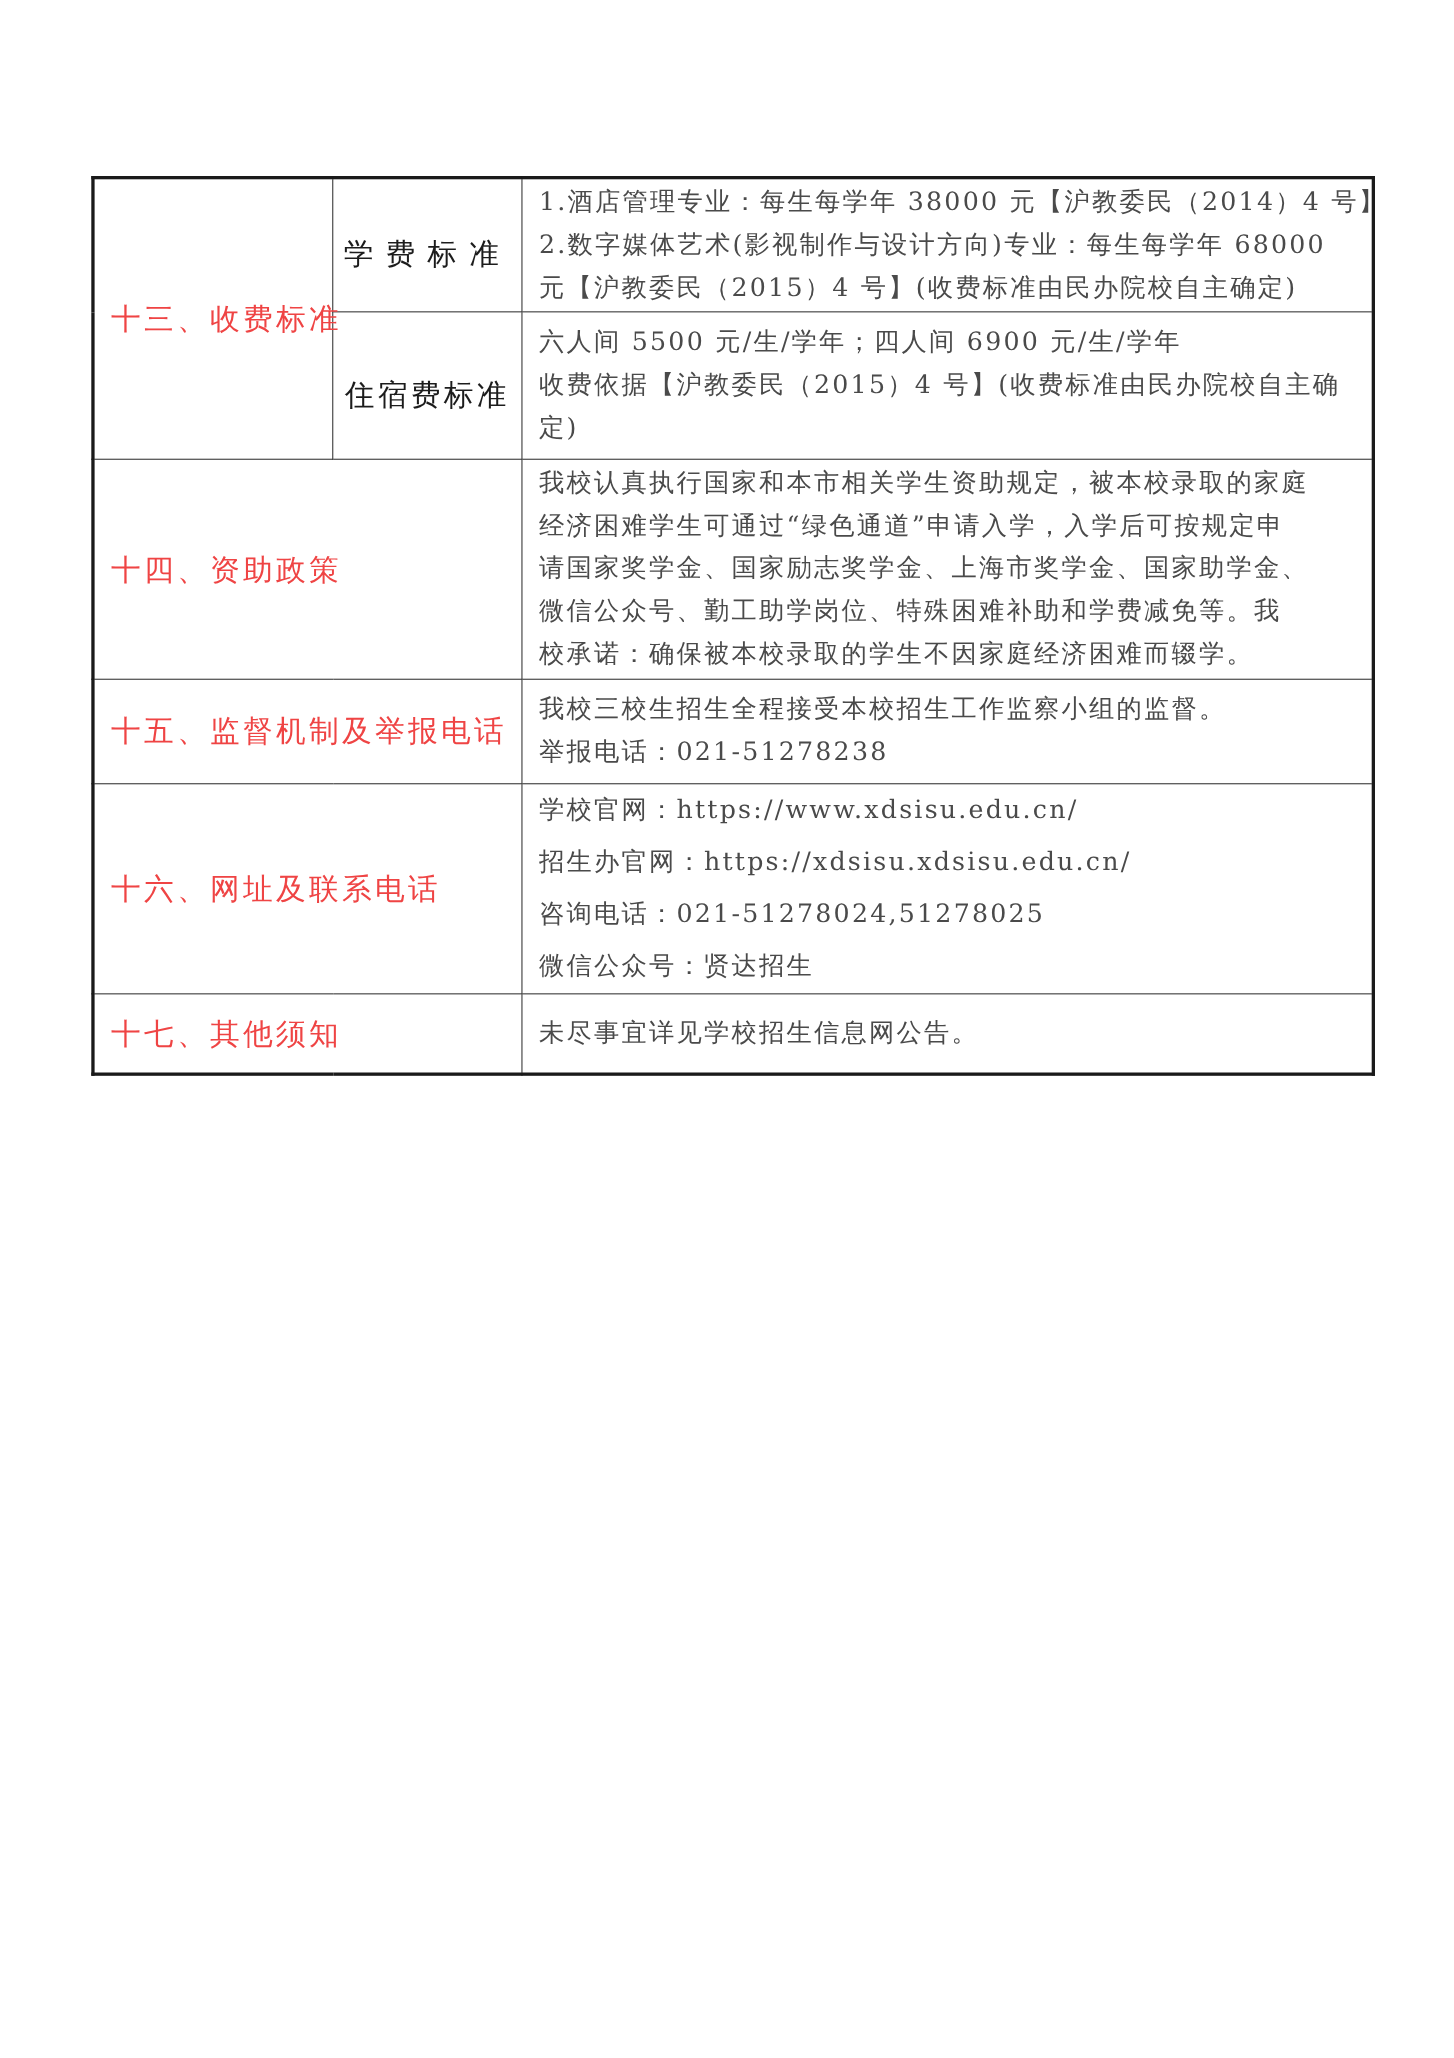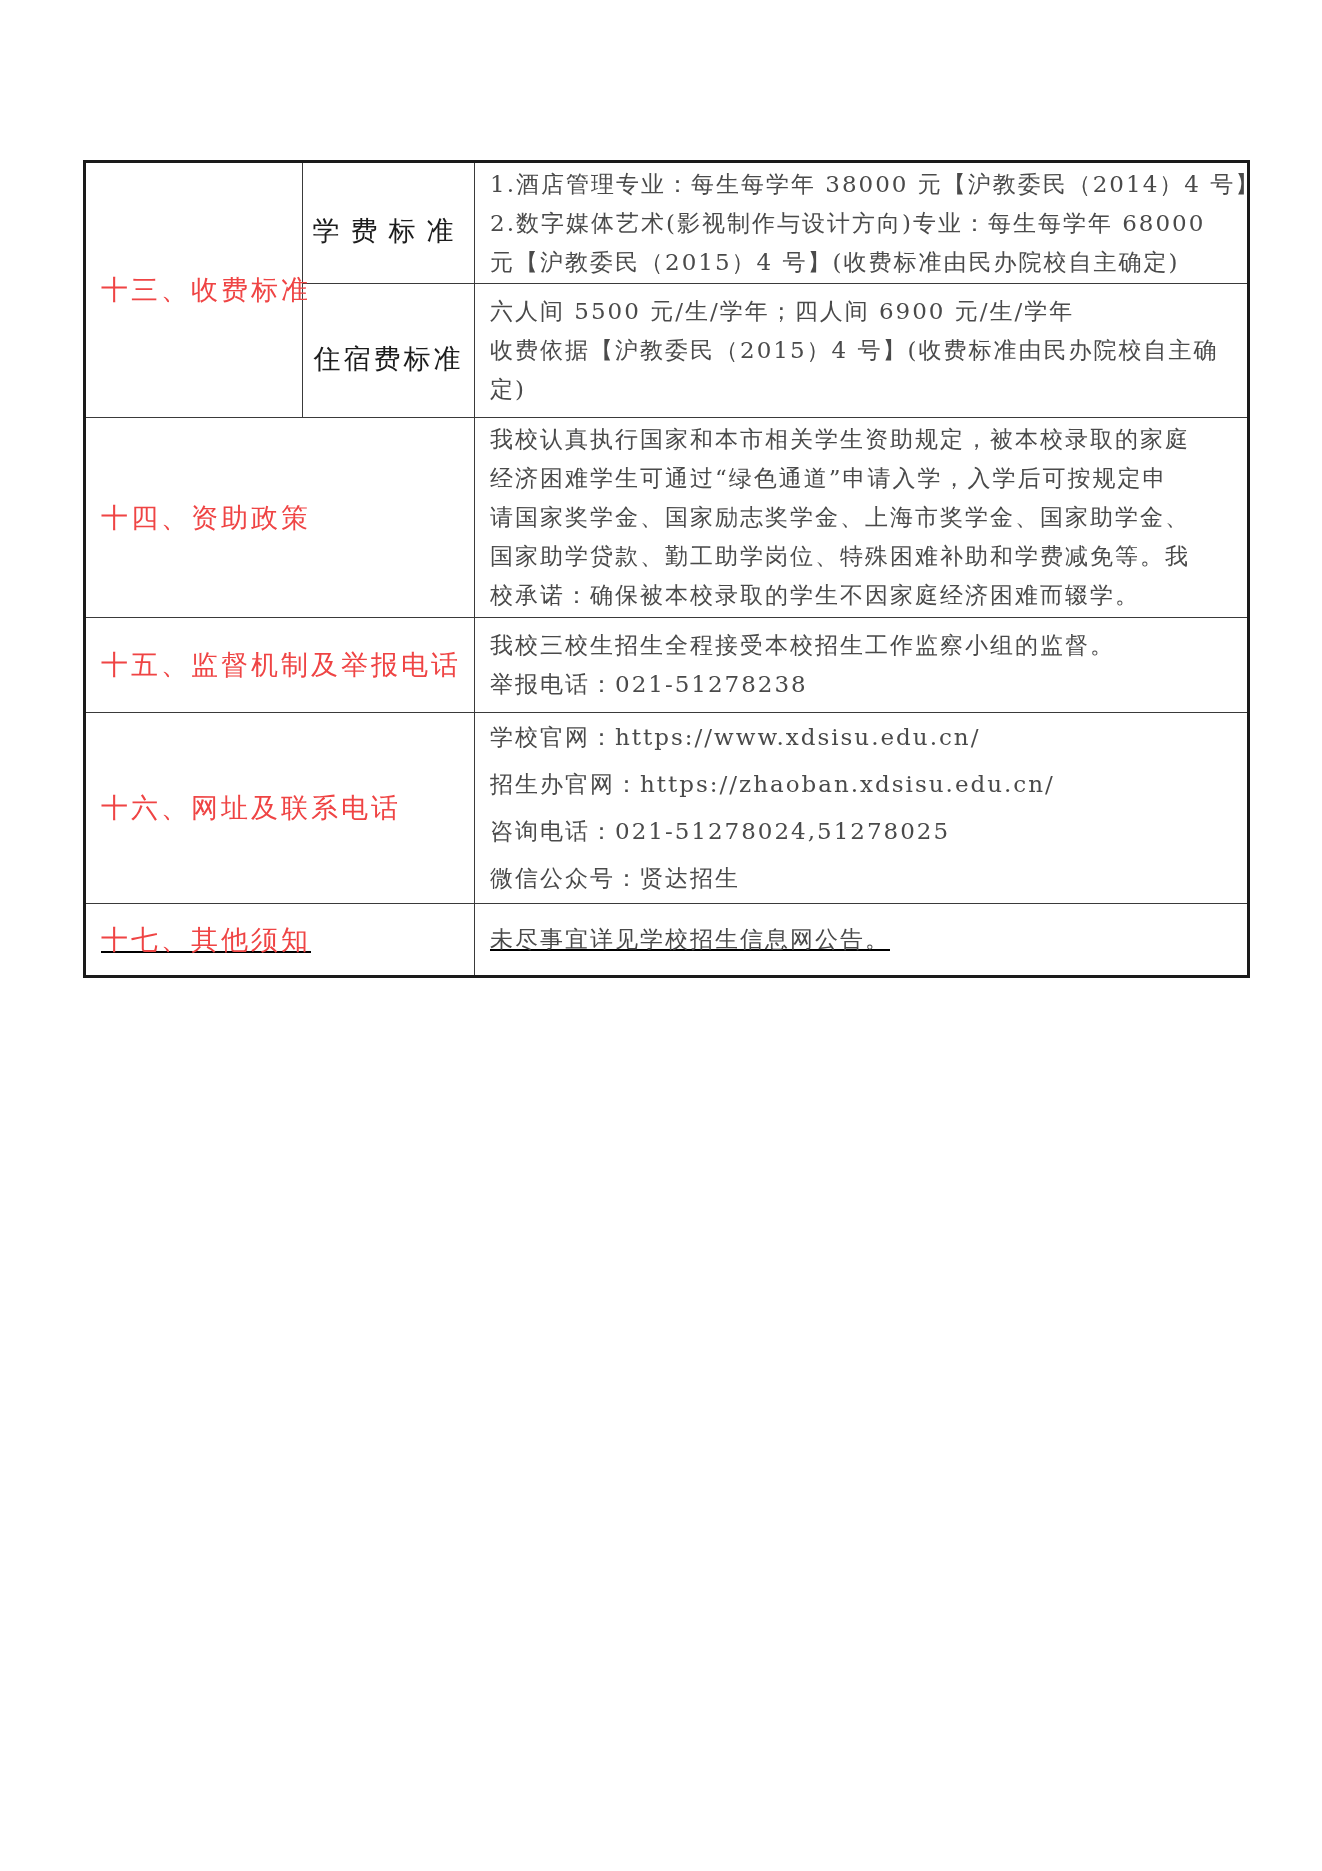--- a/index.html
+++ b/index.html
@@ -66,21 +66,21 @@
       letter-spacing: 2px;
     }
     .content .line { display: block; white-space: nowrap; }
     .content.contact { line-height: 47px; }
 
     tr.r1 { height: 122px; }
     tr.r2 { height: 134px; }
     tr.r3 { height: 200px; }
     tr.r4 { height: 95px; }
     tr.r5 { height: 191px; }
-    tr.r6 { height: 73px; text-decoration: underline; }
+    tr.r6 { height: 73px; }
   </style>
 </head>
 <body>
 
 <div class="page">
   <table class="info">
     <colgroup>
       <col class="col-a">
       <col class="col-b">
       <col class="col-c">
@@ -115,21 +115,21 @@
       </tr>
       <tr class="r3">
         <td colspan="2">
           <div class="label">十四、资助政策</div>
         </td>
         <td>
           <div class="content">
             <span class="line">我校认真执行国家和本市相关学生资助规定，被本校录取的家庭</span>
             <span class="line">经济困难学生可通过“绿色通道”申请入学，入学后可按规定申</span>
             <span class="line">请国家奖学金、国家励志奖学金、上海市奖学金、国家助学金、</span>
-            <span class="line">国家助学贷款、勤工助学岗位、特殊困难补助和学费减免等。我</span>
+            <span class="line">微信公众号、勤工助学岗位、特殊困难补助和学费减免等。我</span>
             <span class="line">校承诺：确保被本校录取的学生不因家庭经济困难而辍学。</span>
           </div>
         </td>
       </tr>
       <tr class="r4">
         <td colspan="2">
           <div class="label">十五、监督机制及举报电话</div>
         </td>
         <td>
           <div class="content">
@@ -138,21 +138,21 @@
           </div>
         </td>
       </tr>
       <tr class="r5">
         <td colspan="2">
           <div class="label">十六、网址及联系电话</div>
         </td>
         <td>
           <div class="content contact">
             <span class="line">学校官网：https://www.xdsisu.edu.cn/</span>
-            <span class="line">招生办官网：https://zhaoban.xdsisu.edu.cn/</span>
+            <span class="line">招生办官网：https://xdsisu.xdsisu.edu.cn/</span>
             <span class="line">咨询电话：021-51278024,51278025</span>
             <span class="line">微信公众号：贤达招生</span>
           </div>
         </td>
       </tr>
       <tr class="r6">
         <td colspan="2">
           <div class="label">十七、其他须知</div>
         </td>
         <td>

